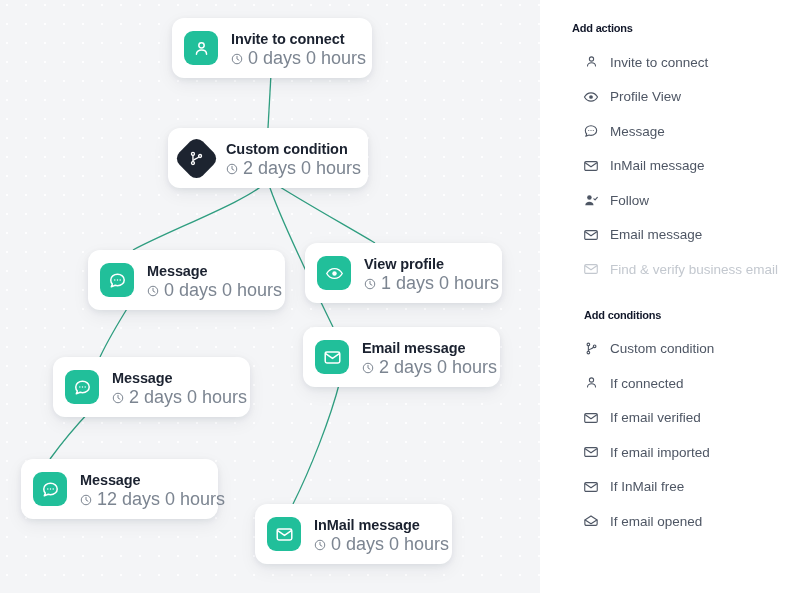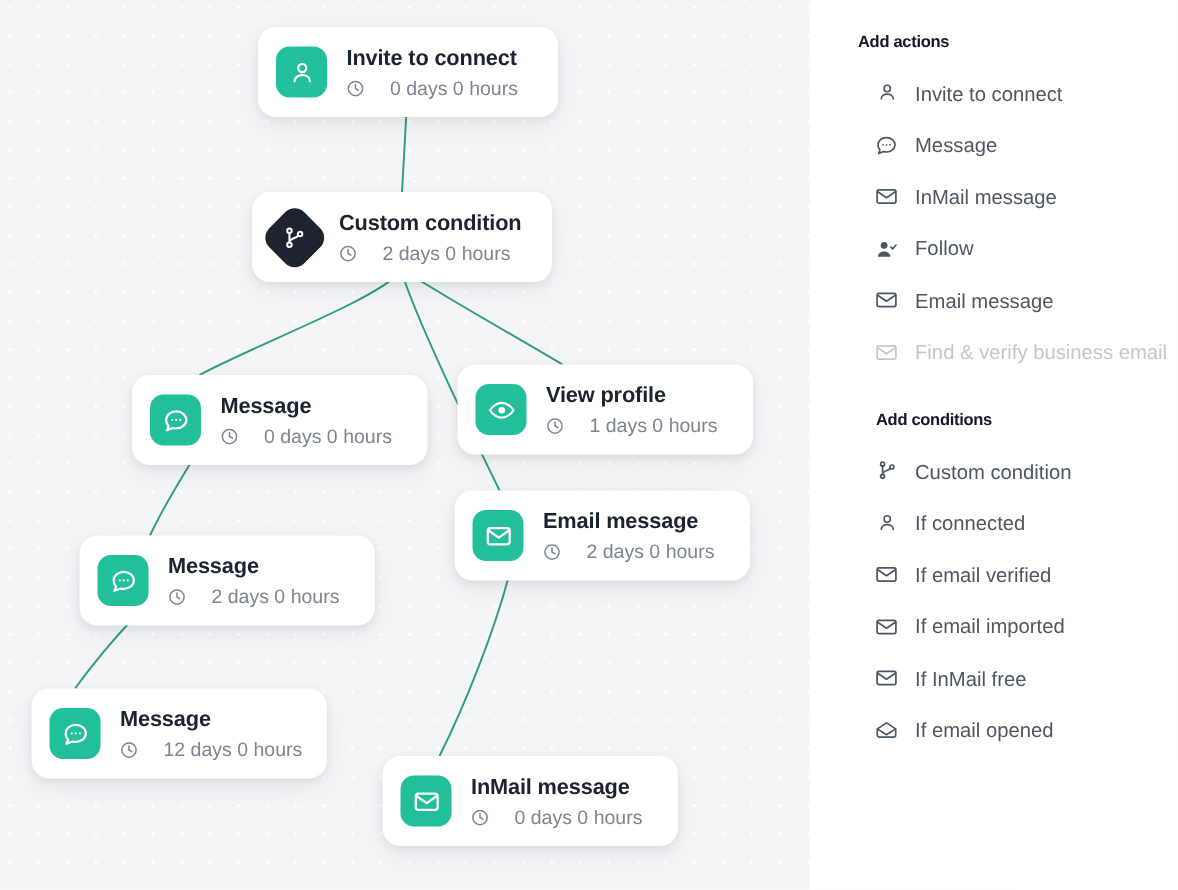--- a/index.html
+++ b/index.html
@@ -56,26 +56,26 @@
   .node .title {
     font-size: 14.5px;
     font-weight: bold;
     color: #1b2230;
     line-height: 17px;
     letter-spacing: -0.1px;
     white-space: nowrap;
   }
   .node .sub {
     margin-top: 3px;
-    font-size: 13px;
+    font-size: 18px;
     color: #7c8591;
     line-height: 15px;
     display: flex;
     align-items: center;
-    gap: 17px;
+    gap: 5px;
     white-space: nowrap;
     text-align: right;
   }
   .node .sub .clock { display: inline-flex; width: 12px; height: 12px; }
 
   
   .panel {
     flex: 1 1 auto;
     height: 593px;
     background: #ffffff;
@@ -309,20 +309,29 @@
       <li>
         <span class="mi">
           <svg width="15" height="15" viewBox="0 0 24 24" fill="none" stroke="currentColor" stroke-width="1.7" stroke-linecap="round" stroke-linejoin="round">
               <circle cx="12" cy="8" r="3.4"></circle>
               <path d="M5.6 19.2c0-3.3 2.9-5.2 6.4-5.2s6.4 1.9 6.4 5.2"></path>
             </svg>
         </span>
         <span>Invite to connect</span>
       </li>
 
+      <li>
+        <span class="mi">
+          <svg width="16" height="16" viewBox="0 0 24 24" fill="none" stroke="currentColor" stroke-width="1.7" stroke-linecap="round" stroke-linejoin="round">
+              <path d="M2.2 12S5.8 5.8 12 5.8 21.8 12 21.8 12 18.2 18.2 12 18.2 2.2 12 2.2 12z"></path>
+              <circle cx="12" cy="12" r="2.8" fill="currentColor" stroke="none"></circle>
+            </svg>
+        </span>
+        <span>Profile View</span>
+      </li>
 
       <li>
         <span class="mi">
           <svg width="16" height="16" viewBox="0 0 24 24" fill="none" stroke="currentColor" stroke-width="1.7" stroke-linecap="round" stroke-linejoin="round">
               <path d="M20.5 11.3c0 4-3.8 7.2-8.5 7.2-1 0-2-.15-2.9-.42L4.2 20l1.3-3.5C4.1 15.2 3.5 13.3 3.5 11.3c0-4 3.8-7.2 8.5-7.2s8.5 3.2 8.5 7.2z"></path>
               <circle cx="8.6" cy="11.3" r="0.85" fill="currentColor" stroke="none"></circle>
               <circle cx="12" cy="11.3" r="0.85" fill="currentColor" stroke="none"></circle>
               <circle cx="15.4" cy="11.3" r="0.85" fill="currentColor" stroke="none"></circle>
             </svg>
         </span>

